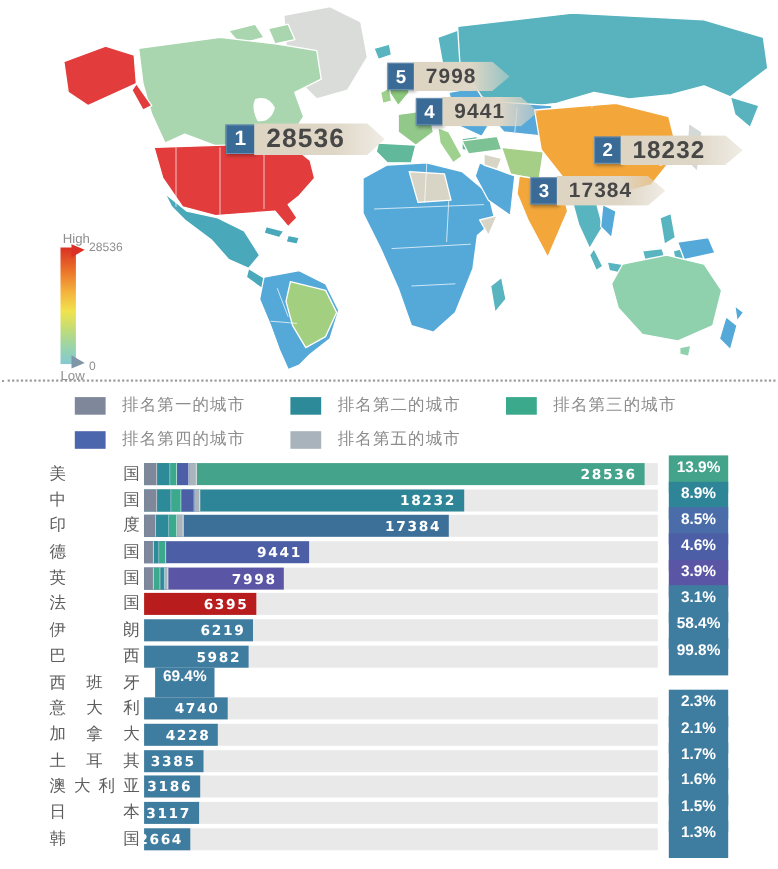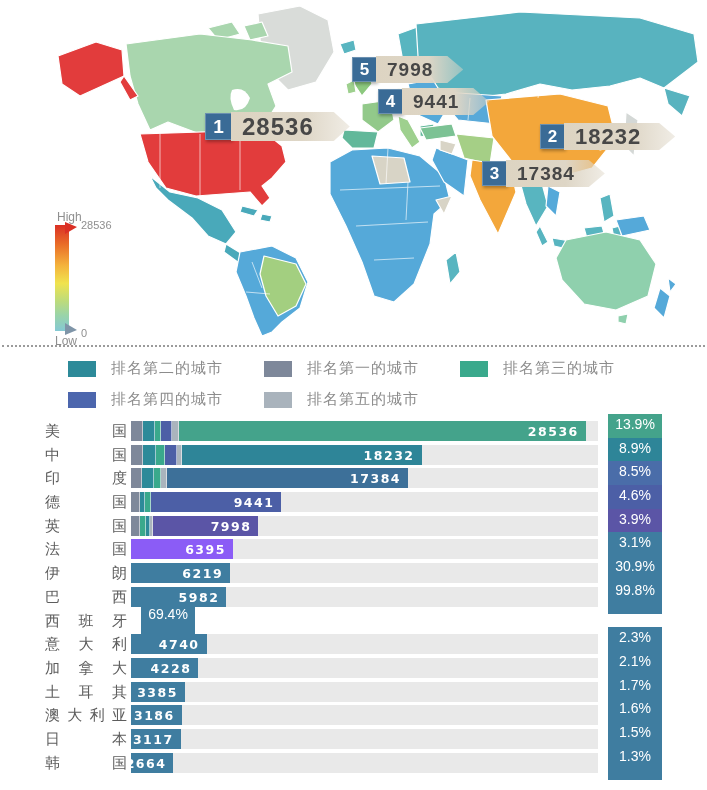--- a/index.html
+++ b/index.html
@@ -64,21 +64,21 @@
   .lbl { width:86px; flex:0 0 86px; display:flex; justify-content:space-between;
          color:#5d5d5d; font-size:15px; line-height:20px; padding-right:4px; }
   .track { flex:1; height:20px; background:#e9e9e9; position:relative; }
   .bar { position:relative; height:20px; }
   .segs { position:absolute; left:0; top:0; height:100%; display:flex; }
   .segs div { height:100%; border-right:1px solid rgba(255,255,255,.55); }
   .val { position:absolute; right:7px; top:50%; transform:translateY(-50%);
          color:#fff; font-weight:bold; font-size:12.5px; letter-spacing:1.5px;
          font-family:"DejaVu Sans",sans-serif; white-space:nowrap; }
   .badge { width:54px; flex:0 0 54px; height:34px; margin-left:10px; color:#fff;
-           font-size:14px; font-weight:400; text-align:center; line-height:20px; }
+           font-size:14px; font-weight:700; text-align:center; line-height:20px; }
 </style>
 </head>
 <body>
 
 <div class="page">
 
   <div class="map-wrap">
     <svg width="707" height="345" viewBox="0 0 707 345">
       <g stroke="#ffffff" stroke-width="1.2" stroke-linejoin="round">
 
@@ -202,26 +202,26 @@
         </div>
       </div>
       <div class="low">Low</div>
     </div>
   </div>
 
   <div class="separator"></div>
 
   <div class="legend">
     <div class="legend-item">
+      <div class="swatch" style="background: rgb(126, 136, 154);"></div>
+      <div class="txt">排名第一的城市</div>
+    </div>
+    <div class="legend-item">
       <div class="swatch" style="background: rgb(45, 138, 153);"></div>
       <div class="txt">排名第二的城市</div>
-    </div>
-    <div class="legend-item">
-      <div class="swatch" style="background: rgb(126, 136, 154);"></div>
-      <div class="txt">排名第一的城市</div>
     </div>
     <div class="legend-item">
       <div class="swatch" style="background: rgb(58, 169, 140);"></div>
       <div class="txt">排名第三的城市</div>
     </div>
     <div class="legend-item">
       <div class="swatch" style="background: rgb(76, 102, 173);"></div>
       <div class="txt">排名第四的城市</div>
     </div>
     <div class="legend-item">
@@ -322,39 +322,39 @@
           </div>
       </div>
       <div class="badge" style="background: rgb(91, 85, 166);">3.9%</div>
     </div>
     <div class="row">
       <div class="lbl">
           <span>法</span>
           <span>国</span>
         </div>
       <div class="track">
-        <div class="bar" style="width: 21.8259%; background: #8b5cf6;">
+        <div class="bar" style="width: 21.8259%; background: #b91c1c;">
             <div class="segs"></div>
             <span class="val">6395</span>
           </div>
       </div>
       <div class="badge" style="background: rgb(63, 125, 160);">3.1%</div>
     </div>
     <div class="row">
       <div class="lbl">
           <span>伊</span>
           <span>朗</span>
         </div>
       <div class="track">
         <div class="bar" style="width: 21.2253%; background: rgb(63, 125, 160); padding-left: 36px;">
             <div class="segs"></div>
             <span class="val">6219</span>
           </div>
       </div>
-      <div class="badge" style="background: rgb(63, 125, 160);">30.9%</div>
+      <div class="badge" style="background: rgb(63, 125, 160);">58.4%</div>
     </div>
     <div class="row">
       <div class="lbl">
           <span>巴</span>
           <span>西</span>
         </div>
       <div class="track">
         <div class="bar" style="width: 20.4164%; background: rgb(63, 125, 160); text-align: right;">
             <div class="segs"></div>
             <span class="val">5982</span>

